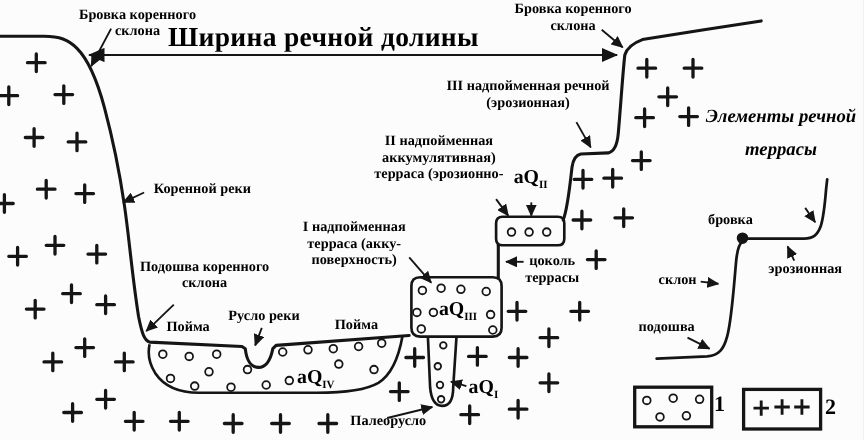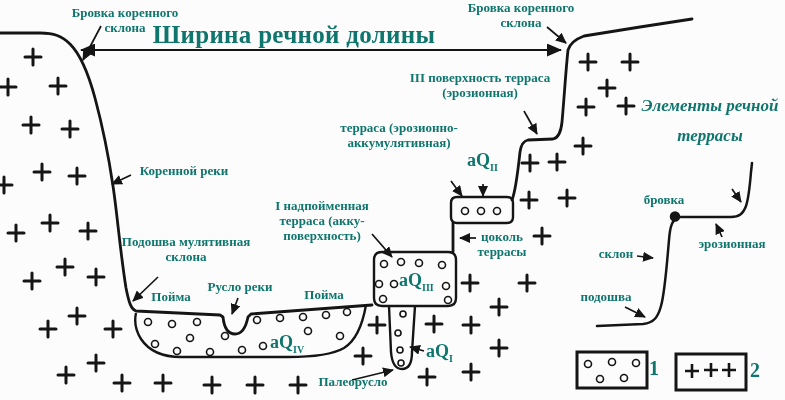--- a/index.html
+++ b/index.html
@@ -1,17 +1,17 @@
 <!DOCTYPE html>
 <html><head>
 <meta charset="utf-8">
 <style>
   html,body{margin:0;padding:0;background:#e8e8e8;}
   #stage{position:relative;width:785px;height:400px;background:#fcfcfc;overflow:hidden;
-         font-family:"Liberation Serif",serif;color:#0f766e;}
+         font-family:"Liberation Serif",serif;color:#000000;}
   #draw{position:absolute;left:0;top:0;}
   .lbl{position:absolute;font-weight:700;font-size:13px;line-height:1.2;text-align:center;
        white-space:nowrap;transform:translateX(-50%);}
   .lbl div{pointer-events:none;}
   .title-main{font-size:25px;letter-spacing:.3px;}
   .title-inset{font-size:17px;line-height:1.75;font-style:italic;}
   .tight{line-height:1.16;}
   .aq{position:absolute;font-weight:700;font-size:18px;white-space:nowrap;}
   .aq sub{font-size:10px;font-weight:700;}
   .legend-num{position:absolute;font-weight:700;font-size:20px;transform:translateX(-50%);}
@@ -172,43 +172,44 @@
   </div>
 
   <div class="lbl title-main" style="left:294px;top:20px">Ширина речной долины</div>
 
   <div class="lbl tight" style="left:521px;top:0px">
     <div>Бровка коренного</div>
     <div>склона</div>
   </div>
 
   <div class="lbl tight" style="left:480px;top:70px">
-    <div>III поверхность терраса</div>
+    <div>III надпойменная речной</div>
     <div>(эрозионная)</div>
   </div>
 
   <div class="lbl tight" style="left:399px;top:120px">
+    <div>II надпойменная</div>
+    <div>аккумулятивная)</div>
     <div>терраса (эрозионно-</div>
-    <div>аккумулятивная)</div>
   </div>
 
   <div class="aq" style="left:467px;top:150px">
     <span>aQ</span><sub>II</sub>
   </div>
 
   <div class="lbl" style="left:184px;top:163px">Коренной реки</div>
 
   <div class="lbl tight" style="left:322px;top:198px">
     <div>I надпойменная</div>
     <div>терраса (акку-</div>
     <div>поверхность)</div>
   </div>
 
   <div class="lbl tight" style="left:186px;top:234px">
-    <div>Подошва мулятивная</div>
+    <div>Подошва коренного</div>
     <div>склона</div>
   </div>
 
   <div class="lbl tight" style="left:502px;top:229px">
     <div>цоколь</div>
     <div>террасы</div>
   </div>
 
   <div class="lbl" style="left:171px;top:289px">Пойма</div>
 

